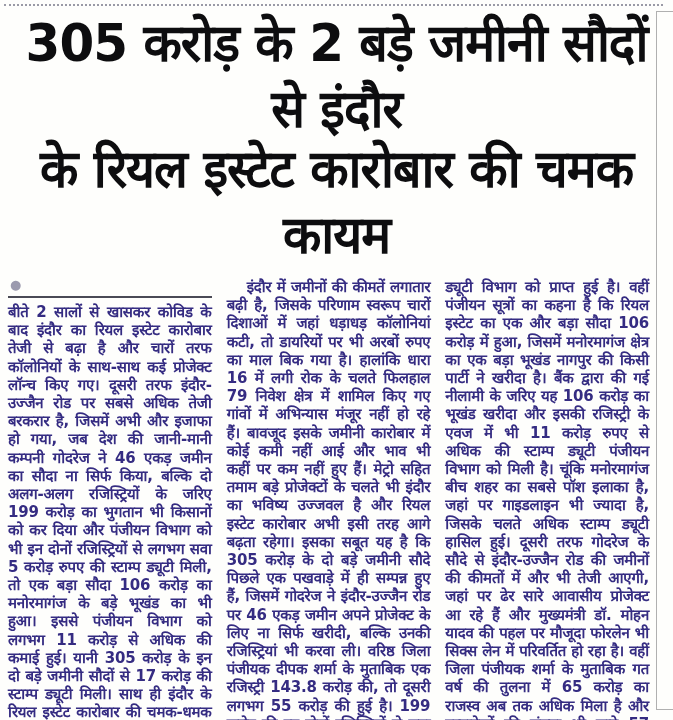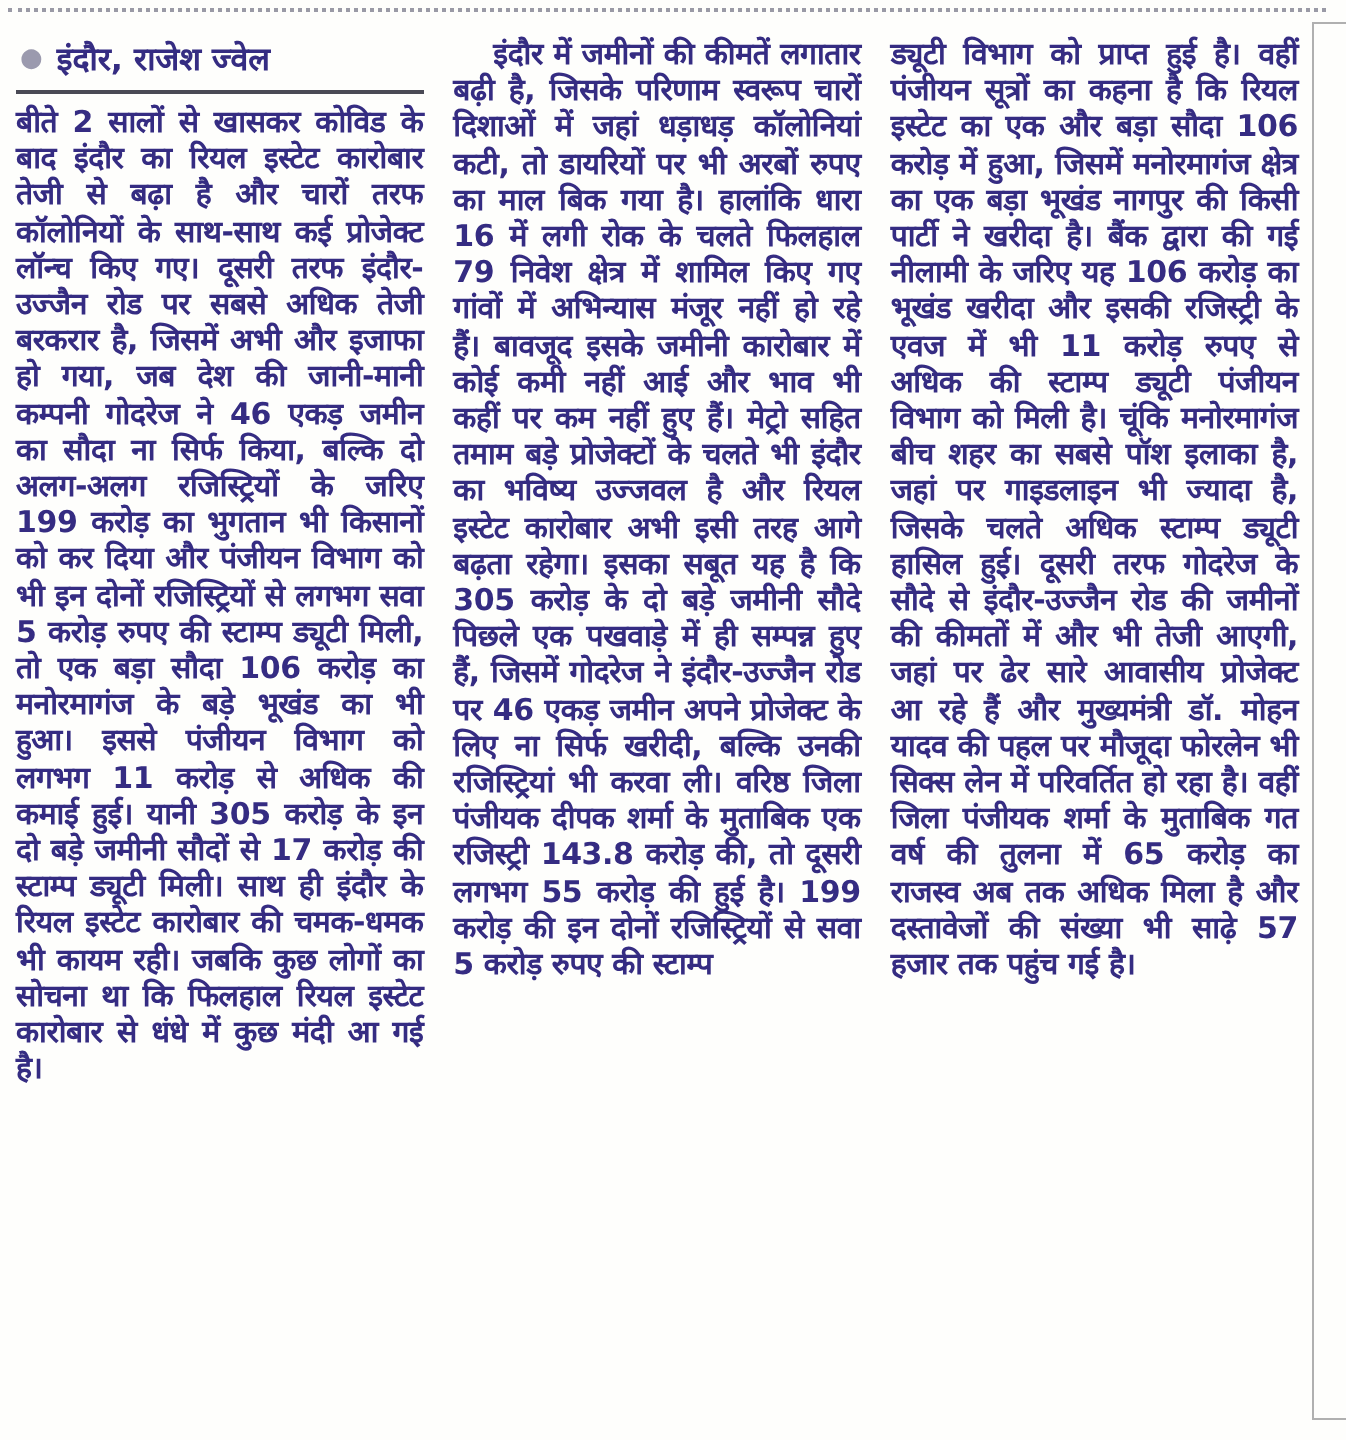--- a/index.html
+++ b/index.html
@@ -83,27 +83,30 @@
   }
 </style>
 </head>
 <body>
 
 <div class="page">
 
 
   <div class="dotted-rule"></div>
 
+  <h1 class="headline">
+    <span class="hl">305 करोड़ के 2 बड़े जमीनी सौदों से इंदौर</span>
+    <span class="hl">के रियल इस्टेट कारोबार की चमक कायम</span>
+  </h1>
 
   <div class="cols">
 
     <div class="col col-1">
       <div class="byline">
         <span class="bullet">●</span>
-        <span>इंदौर, राजेश ज्वेल</span>
       </div>
       <p class="body-text">बीते 2 सालों से खासकर कोविड के बाद इंदौर का रियल इस्टेट कारोबार तेजी से बढ़ा है और चारों तरफ कॉलोनियों के साथ-साथ कई प्रोजेक्ट लॉन्च किए गए। दूसरी तरफ इंदौर-उज्जैन रोड पर सबसे अधिक तेजी बरकरार है, जिसमें अभी और इजाफा हो गया, जब देश की जानी-मानी कम्पनी गोदरेज ने 46 एकड़ जमीन का सौदा ना सिर्फ किया, बल्कि दो अलग-अलग रजिस्ट्रियों के जरिए 199 करोड़ का भुगतान भी किसानों को कर दिया और पंजीयन विभाग को भी इन दोनों रजिस्ट्रियों से लगभग सवा 5 करोड़ रुपए की स्टाम्प ड्यूटी मिली, तो एक बड़ा सौदा 106 करोड़ का मनोरमागंज के बड़े भूखंड का भी हुआ। इससे पंजीयन विभाग को लगभग 11 करोड़ से अधिक की कमाई हुई। यानी 305 करोड़ के इन दो बड़े जमीनी सौदों से 17 करोड़ की स्टाम्प ड्यूटी मिली। साथ ही इंदौर के रियल इस्टेट कारोबार की चमक-धमक भी कायम रही। जबकि कुछ लोगों का सोचना था कि फिलहाल रियल इस्टेट कारोबार से धंधे में कुछ मंदी आ गई है।</p>
     </div>
 
     <div class="col col-2">
       <p class="body-text indent">इंदौर में जमीनों की कीमतें लगातार बढ़ी है, जिसके परिणाम स्वरूप चारों दिशाओं में जहां धड़ाधड़ कॉलोनियां कटी, तो डायरियों पर भी अरबों रुपए का माल बिक गया है। हालांकि धारा 16 में लगी रोक के चलते फिलहाल 79 निवेश क्षेत्र में शामिल किए गए गांवों में अभिन्यास मंजूर नहीं हो रहे हैं। बावजूद इसके जमीनी कारोबार में कोई कमी नहीं आई और भाव भी कहीं पर कम नहीं हुए हैं। मेट्रो सहित तमाम बड़े प्रोजेक्टों के चलते भी इंदौर का भविष्य उज्जवल है और रियल इस्टेट कारोबार अभी इसी तरह आगे बढ़ता रहेगा। इसका सबूत यह है कि 305 करोड़ के दो बड़े जमीनी सौदे पिछले एक पखवाड़े में ही सम्पन्न हुए हैं, जिसमें गोदरेज ने इंदौर-उज्जैन रोड पर 46 एकड़ जमीन अपने प्रोजेक्ट के लिए ना सिर्फ खरीदी, बल्कि उनकी रजिस्ट्रियां भी करवा ली। वरिष्ठ जिला पंजीयक दीपक शर्मा के मुताबिक एक रजिस्ट्री 143.8 करोड़ की, तो दूसरी लगभग 55 करोड़ की हुई है। 199 करोड़ की इन दोनों रजिस्ट्रियों से सवा 5 करोड़ रुपए की स्टाम्प</p>
     </div>
 
     <div class="col col-3">
       <p class="body-text">ड्यूटी विभाग को प्राप्त हुई है। वहीं पंजीयन सूत्रों का कहना है कि रियल इस्टेट का एक और बड़ा सौदा 106 करोड़ में हुआ, जिसमें मनोरमागंज क्षेत्र का एक बड़ा भूखंड नागपुर की किसी पार्टी ने खरीदा है। बैंक द्वारा की गई नीलामी के जरिए यह 106 करोड़ का भूखंड खरीदा और इसकी रजिस्ट्री के एवज में भी 11 करोड़ रुपए से अधिक की स्टाम्प ड्यूटी पंजीयन विभाग को मिली है। चूंकि मनोरमागंज बीच शहर का सबसे पॉश इलाका है, जहां पर गाइडलाइन भी ज्यादा है, जिसके चलते अधिक स्टाम्प ड्यूटी हासिल हुई। दूसरी तरफ गोदरेज के सौदे से इंदौर-उज्जैन रोड की जमीनों की कीमतों में और भी तेजी आएगी, जहां पर ढेर सारे आवासीय प्रोजेक्ट आ रहे हैं और मुख्यमंत्री डॉ. मोहन यादव की पहल पर मौजूदा फोरलेन भी सिक्स लेन में परिवर्तित हो रहा है। वहीं जिला पंजीयक शर्मा के मुताबिक गत वर्ष की तुलना में 65 करोड़ का राजस्व अब तक अधिक मिला है और दस्तावेजों की संख्या भी साढ़े 57 हजार तक पहुंच गई है।</p>

